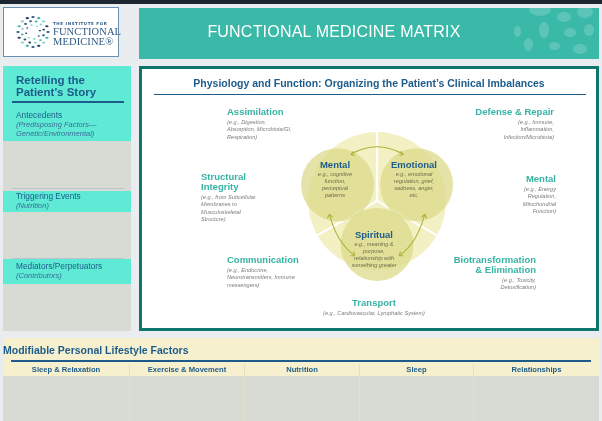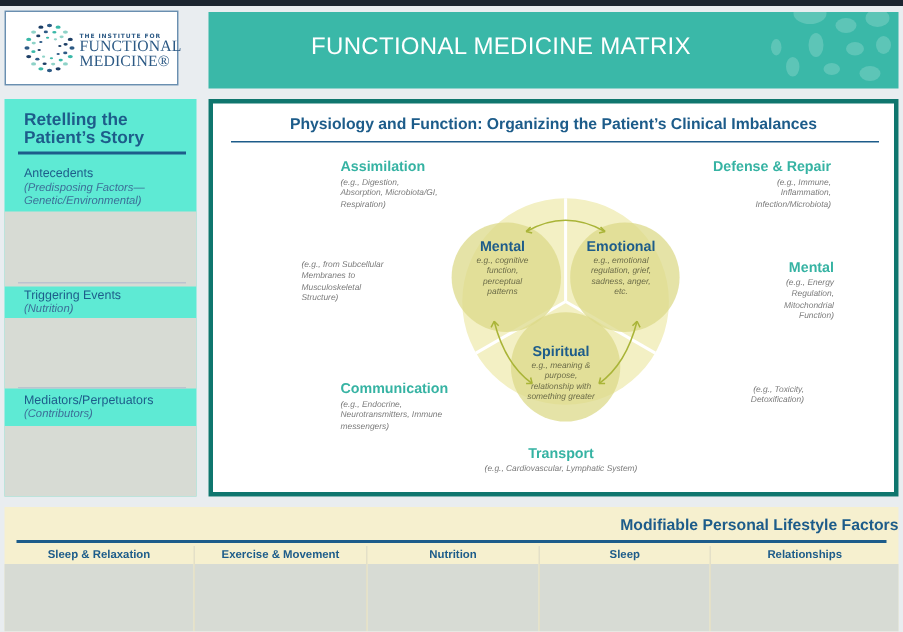--- a/index.html
+++ b/index.html
@@ -33,21 +33,21 @@
   .node .s { font-family: "Liberation Sans", sans-serif; font-style: italic; color: #7c7c7c; font-size: 5.6px; line-height: 7.4px; margin-top: 2px; }
   .node.r { text-align: right; }
   .node.c { text-align: center; }
 
   .venn { position: absolute; left: 0; top: 0; width: 460px; height: 265px; pointer-events: none; }
   .circ-label { position: absolute; text-align: center; }
   .circ-label .h { font-family: "Liberation Sans", sans-serif; font-weight: bold; color: #1d5c8a; font-size: 9.5px; }
   .circ-label .s { font-family: "Liberation Sans", sans-serif; font-style: italic; color: #6e6e4a; font-size: 5.6px; line-height: 7px; margin-top: 1px; }
 
   .lifestyle { position: absolute; left: 3px; top: 338px; width: 596px; height: 83px; background: #f6f0cf; }
-  .life-title { position: absolute; left: 0; top: 6px; width: 596px; text-align: right; font-family: "Liberation Sans", sans-serif; font-weight: bold; color: #1d5c8a; font-size: 10.5px; }
+  .life-title { position: absolute; left: 0; top: 6px; width: 596px; text-align: left; font-family: "Liberation Sans", sans-serif; font-weight: bold; color: #1d5c8a; font-size: 10.5px; }
   .life-rule { position: absolute; left: 8px; top: 22px; width: 580px; height: 2px; background: #1d5c8a; }
   .life-col { position: absolute; top: 24px; height: 59px; }
   .life-col .ch { height: 14px; text-align: center; padding-top: 3px; font-family: "Liberation Sans", sans-serif; font-weight: bold; color: #1d5c8a; font-size: 7.6px; }
   .life-col .cb { height: 45px; background: #d7dbd4; }
   .life-div { position: absolute; top: 26px; width: 1px; height: 57px; background: #e4e0c8; }
 </style>
 </head>
 <body>
 
 <div class="topbar"></div>
@@ -197,20 +197,24 @@
   <div class="node r" style="left:300px;top:38px;width:112px;">
     <div class="h">Defense &amp; Repair</div>
     <div class="s">
       <div>(e.g., Immune,</div>
       <div>Inflammation,</div>
       <div>Infection/Microbiota)</div>
     </div>
   </div>
 
   <div class="node" style="left:59px;top:103px;">
+    <div class="h">
+        <div>Structural</div>
+        <div>Integrity</div>
+      </div>
     <div class="s">
       <div>(e.g., from Subcellular</div>
       <div>Membranes to</div>
       <div>Musculoskeletal</div>
       <div>Structure)</div>
     </div>
   </div>
 
   <div class="node r" style="left:340px;top:105px;width:74px;">
     <div class="h">Mental</div>
@@ -225,20 +229,24 @@
   <div class="node" style="left:85px;top:186px;">
     <div class="h">Communication</div>
     <div class="s">
       <div>(e.g., Endocrine,</div>
       <div>Neurotransmitters, Immune</div>
       <div>messengers)</div>
     </div>
   </div>
 
   <div class="node r" style="left:280px;top:186px;width:114px;">
+    <div class="h">
+        <div>Biotransformation</div>
+        <div>&amp; Elimination</div>
+      </div>
     <div class="s">
       <div>(e.g., Toxicity,</div>
       <div>Detoxification)</div>
     </div>
   </div>
 
   <div class="node c" style="left:132px;top:229px;width:200px;">
     <div class="h">Transport</div>
     <div class="s">(e.g., Cardiovascular, Lymphatic System)</div>
   </div>

